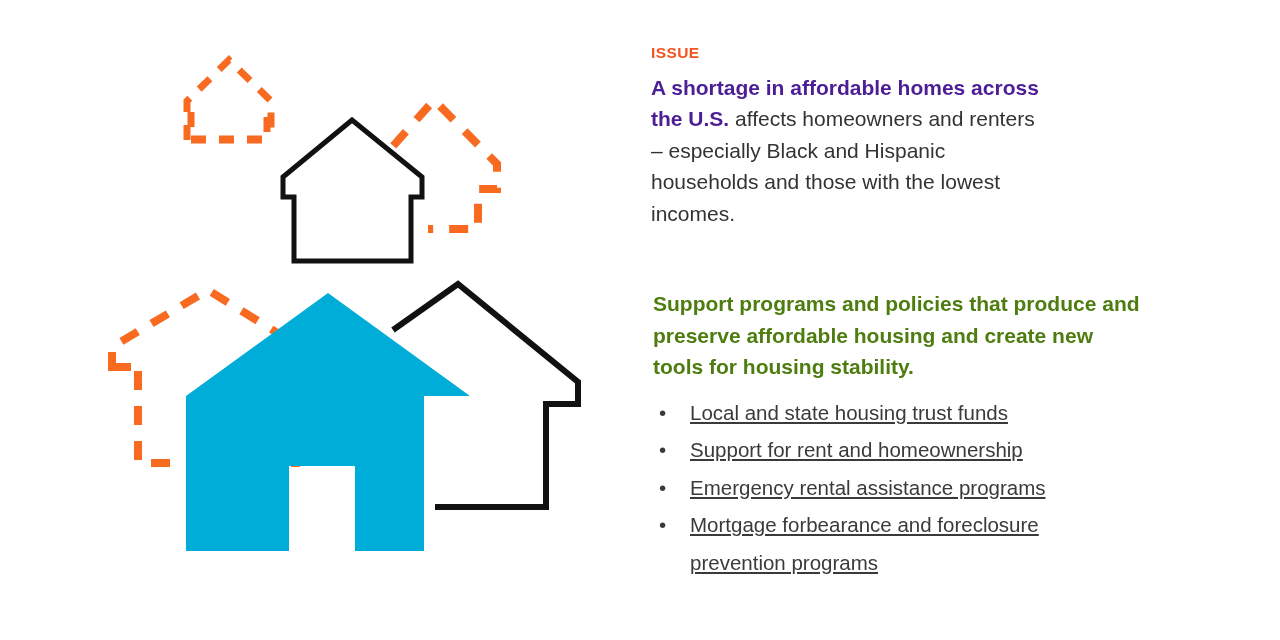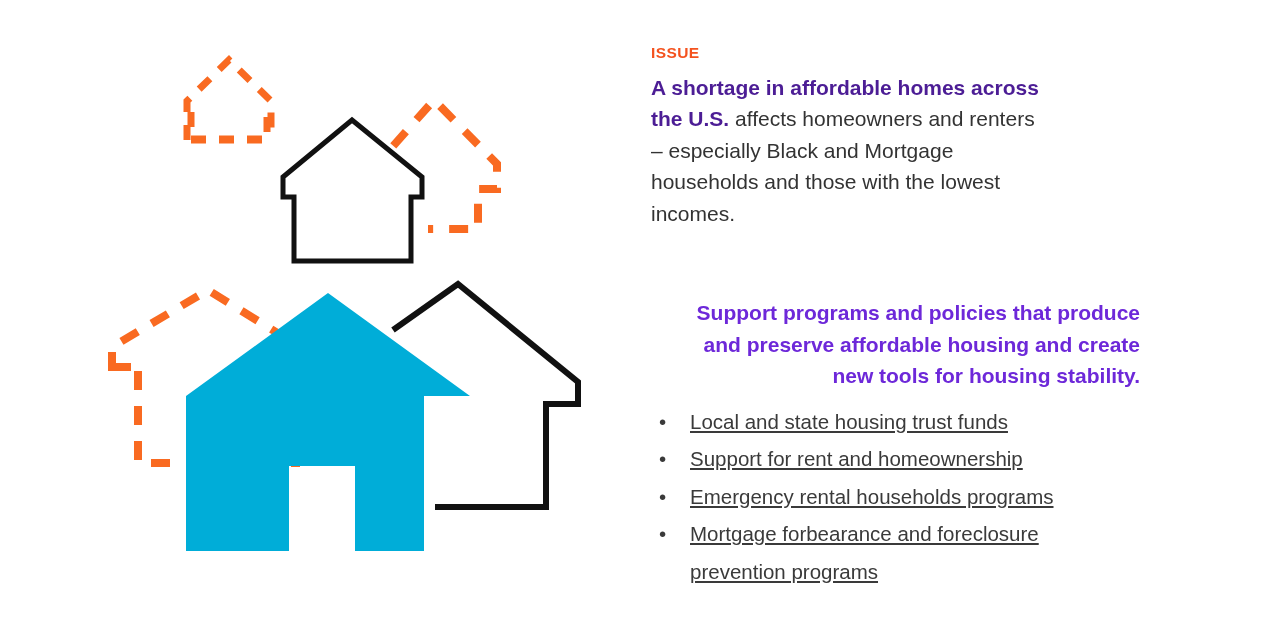--- a/index.html
+++ b/index.html
@@ -69,25 +69,24 @@
     max-width: 400px;
   }
   .lede .em {
     font-weight: bold;
     color: #4c1d95;
   }
 
   .lede-solution {
     font-size: 21px;
     line-height: 31.5px;
-    color: #6d28d9;
+    color: #4d7c0f;
     font-weight: bold;
-    margin: 11px;
+    margin: 2px;
     max-width: 490px;
-    text-align: right;
   }
 
   ul.bullets {
     list-style: none;
     margin: 11px 0 0 0;
     padding: 0;
   }
   ul.bullets li {
     position: relative;
     padding-left: 39px;
@@ -132,38 +131,38 @@
       <path d="M 393 330 L 458 284 L 578 382 L 578 404 L 546 404 L 546 507 L 435 507" fill="#ffffff" stroke="#111111" stroke-width="6" stroke-linejoin="miter" stroke-linecap="butt"></path>
 
       <path d="M 186 396 L 186 551 L 289 551 L 289 466 L 355 466 L 355 551 L 424 551 L 424 396 L 470 396 L 328 293 L 186 396 Z" fill="#00ADD8" stroke="none"></path>
     </svg>
   </div>
 
   <div id="text-column">
 
     <div class="section" id="issue-section">
       <div class="kicker kicker-issue">ISSUE</div>
-      <p class="lede"><span class="em">A shortage in affordable homes across the U.S.</span><span> affects homeowners and renters  –  especially Black and Mortgage households and those with the lowest incomes.</span></p>
+      <p class="lede"><span class="em">A shortage in affordable homes across the U.S.</span><span> affects homeowners and renters  –  especially Black and Hispanic households and those with the lowest incomes.</span></p>
     </div>
 
     <div class="section" id="solution-section">
       <p class="lede-solution">Support programs and policies that produce and preserve affordable housing and create new tools for housing stability.</p>
 
       <ul class="bullets">
         <li>
           <span class="dot">•</span>
           <span class="bullet-text">Local and state housing trust funds</span>
         </li>
         <li>
           <span class="dot">•</span>
           <span class="bullet-text">Support for rent and homeownership</span>
         </li>
         <li>
           <span class="dot">•</span>
-          <span class="bullet-text">Emergency rental households programs</span>
+          <span class="bullet-text">Emergency rental assistance programs</span>
         </li>
         <li>
           <span class="dot">•</span>
           <span class="bullet-text">Mortgage forbearance and foreclosure prevention programs</span>
         </li>
       </ul>
     </div>
 
   </div>
 </div>

